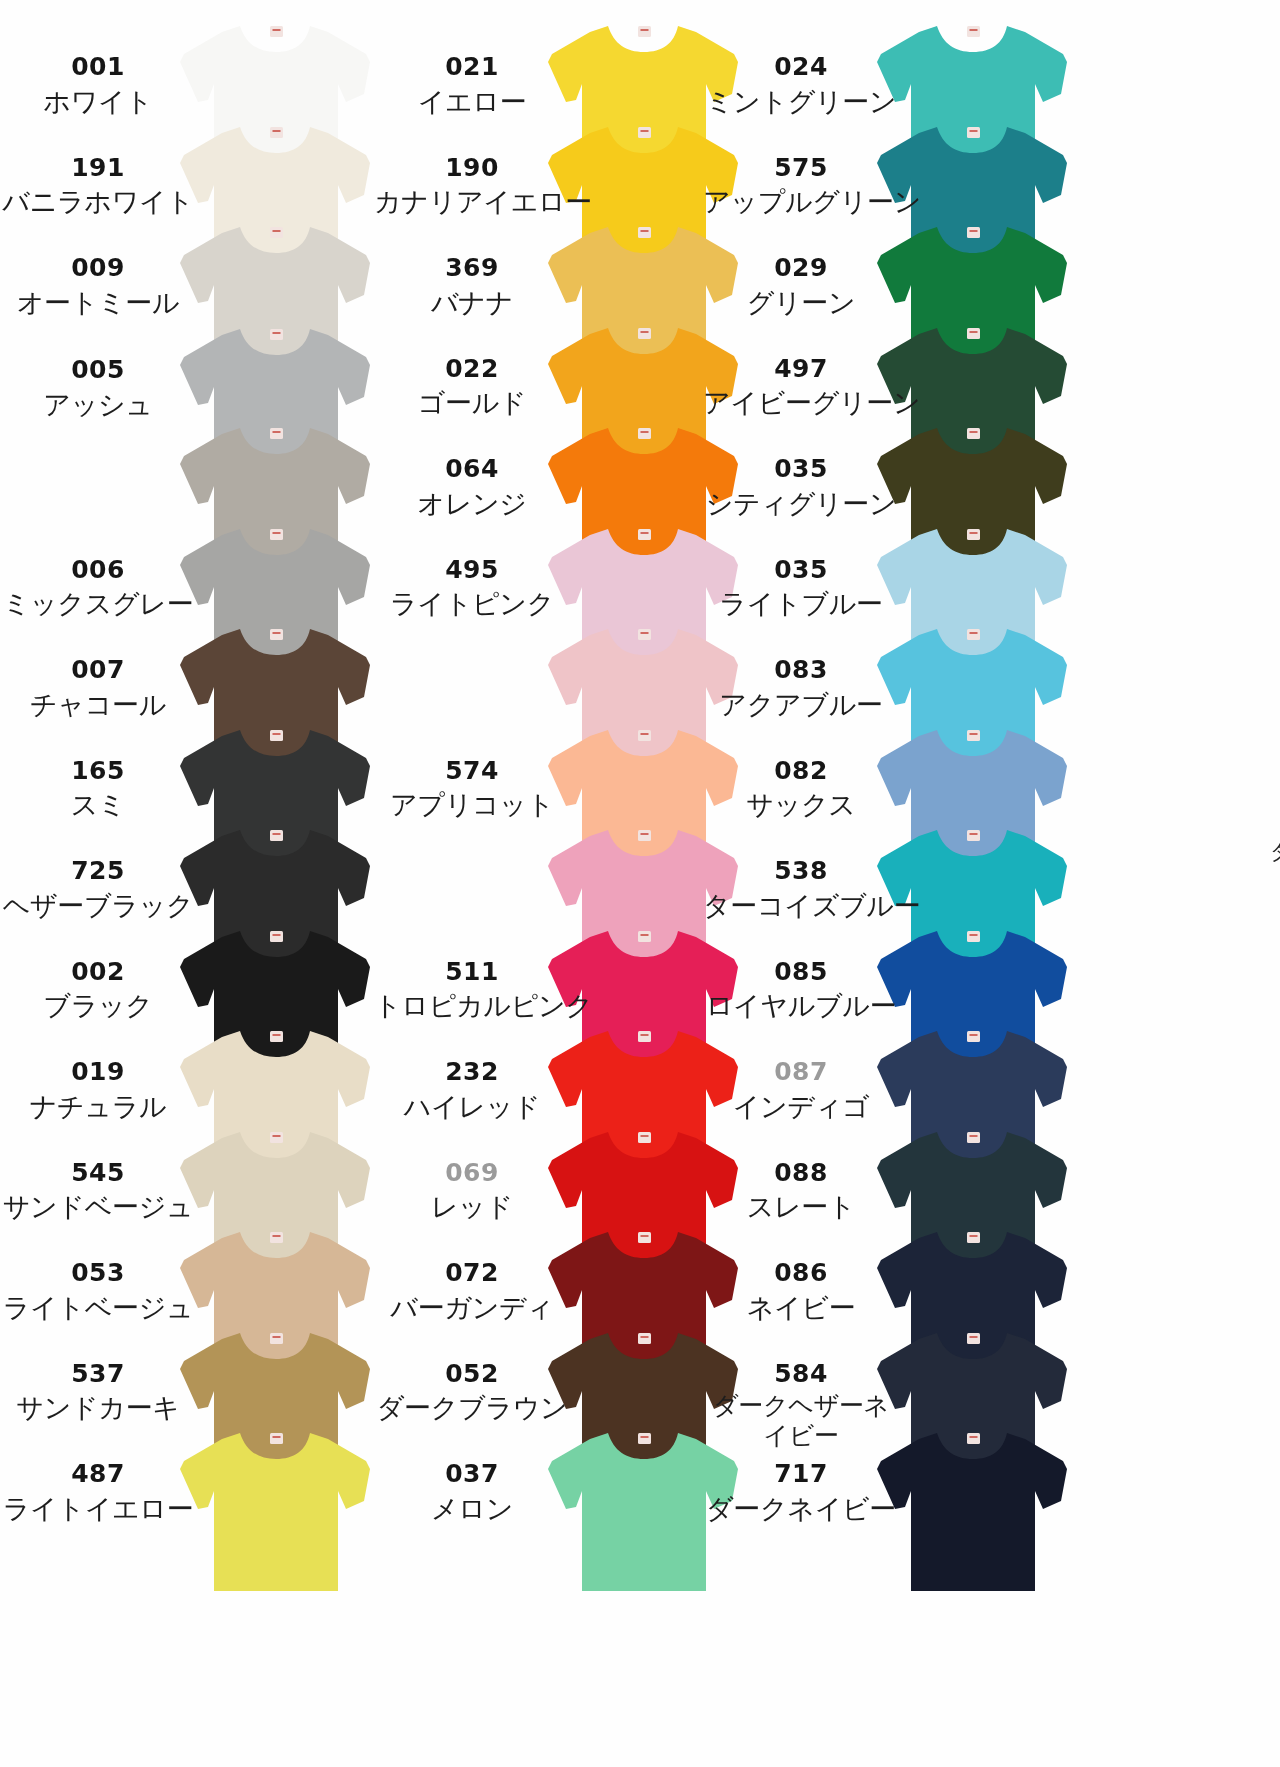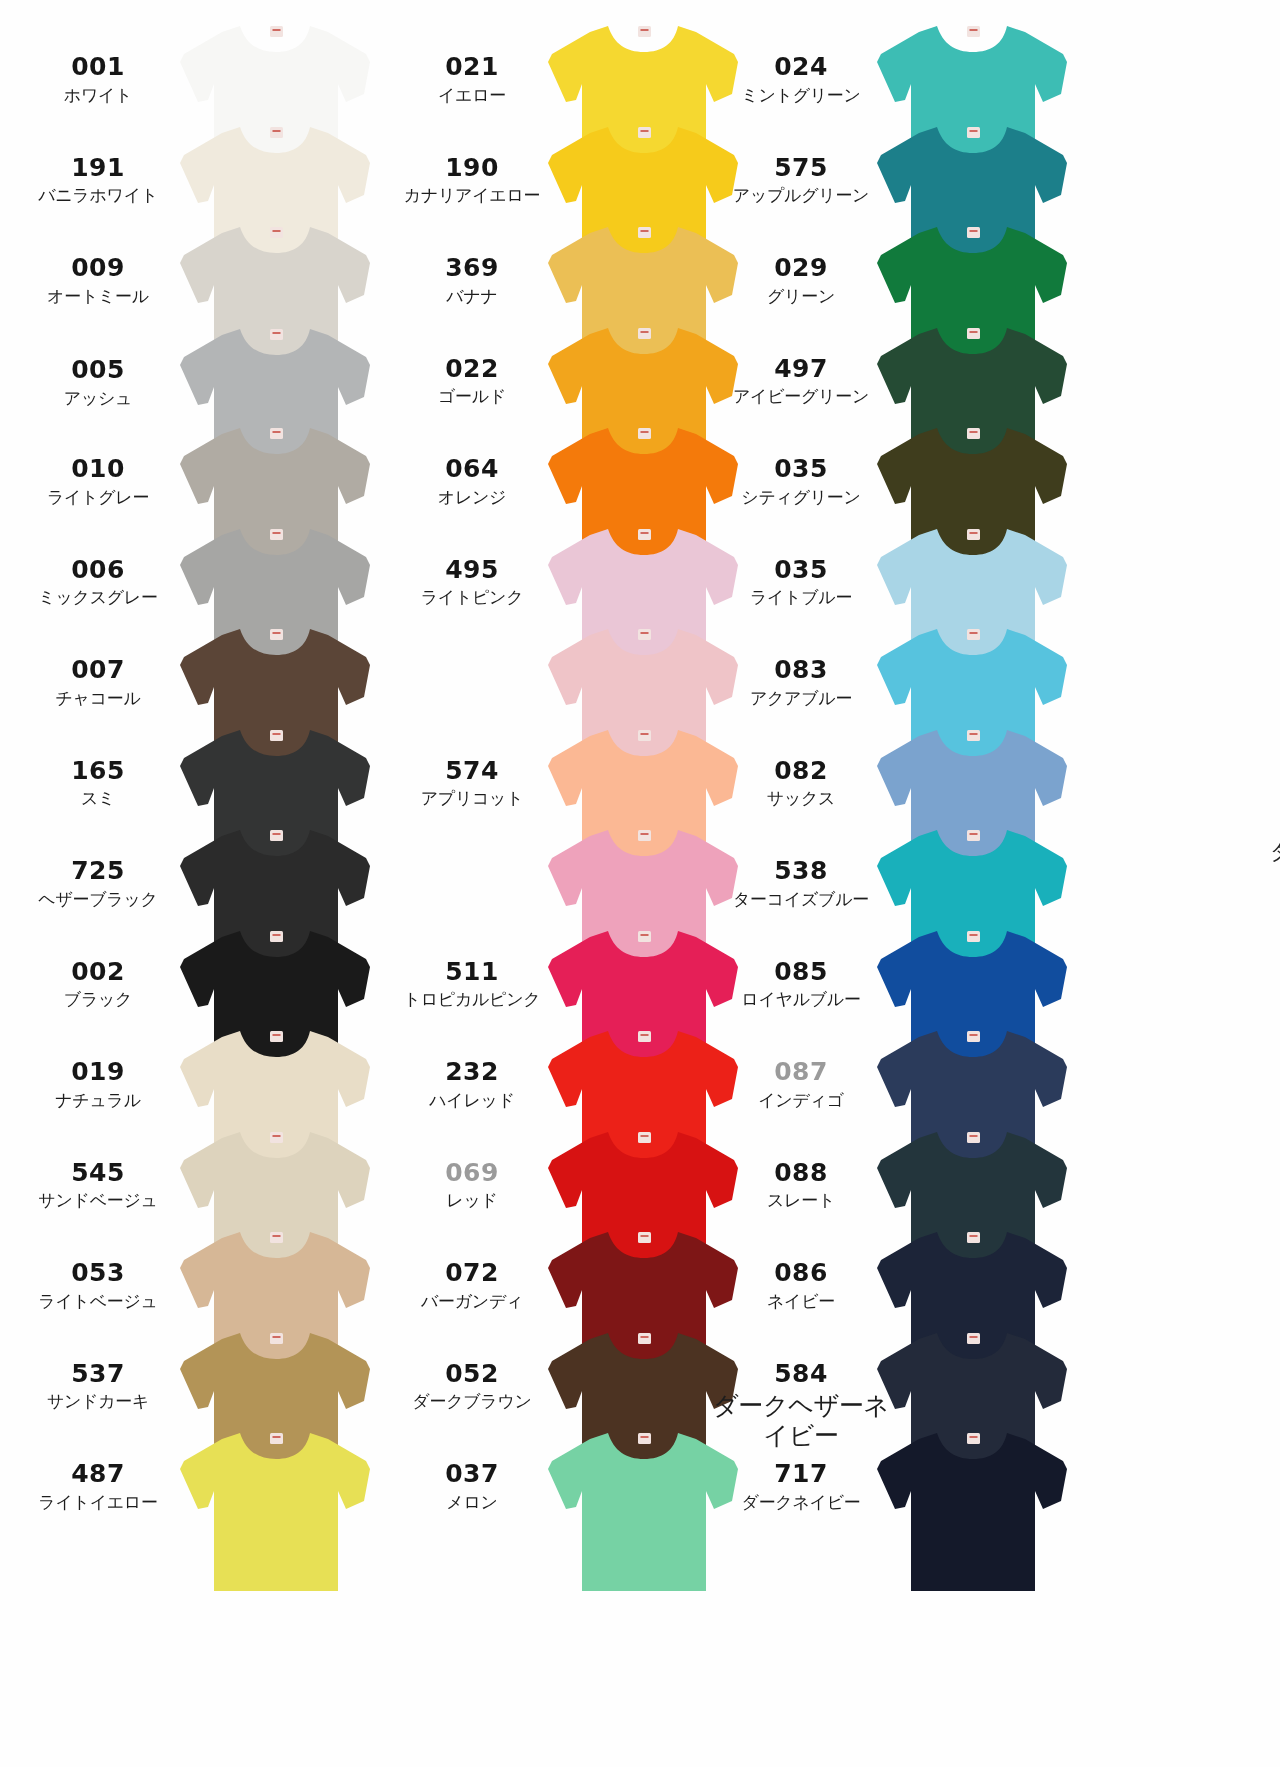--- a/index.html
+++ b/index.html
@@ -50,21 +50,21 @@
   }
   .code {
     font-size: 25px;
     font-weight: 700;
     color: #161616;
     line-height: 1.18;
     letter-spacing: 0.5px;
   }
   .code.dim { color: #9a9a9a; }
   .name {
-    font-size: 17px;
+    font-size: 27px;
     font-weight: 500;
     color: #1d1d1d;
     line-height: 1.25;
     margin-top: 3px;
     letter-spacing: -0.3px;
     white-space: nowrap;
   }
   .name.two-line { white-space: normal; line-height: 1.18; }
 
   
@@ -143,24 +143,20 @@
         </div>
         <div class="tee">
           <svg viewBox="0 0 196 168" preserveAspectRatio="none" aria-hidden="true">
             <path d="M62 8 L44 14 L6 36 L2 44 L20 84 L30 82 L36 66 L36 166 L160 166 L160 66 L168 84 L186 76 L192 44 L188 36 L150 14 L132 8 C128 26 116 34 98 34 C80 34 68 26 62 8 Z" fill="#b3b5b6"></path>
             <rect x="92" y="8" width="13" height="11" rx="1.5" fill="#f2e3e0"></rect>
             <rect x="94.5" y="11" width="8" height="2" fill="#d06a62"></rect>
           </svg>
         </div>
       </div>
       <div class="swatch" style="top: 420px; z-index: 5;">
-        <div class="label">
-          <div class="code">010</div>
-          <div class="name">ライトグレー</div>
-        </div>
         <div class="tee">
           <svg viewBox="0 0 196 168" preserveAspectRatio="none" aria-hidden="true">
             <path d="M62 8 L44 14 L6 36 L2 44 L20 84 L30 82 L36 66 L36 166 L160 166 L160 66 L168 84 L186 76 L192 44 L188 36 L150 14 L132 8 C128 26 116 34 98 34 C80 34 68 26 62 8 Z" fill="#b0aba3"></path>
             <rect x="92" y="8" width="13" height="11" rx="1.5" fill="#f2e3e0"></rect>
             <rect x="94.5" y="11" width="8" height="2" fill="#d06a62"></rect>
           </svg>
         </div>
       </div>
       <div class="swatch" style="top: 520.5px; z-index: 6;">
         <div class="label">

